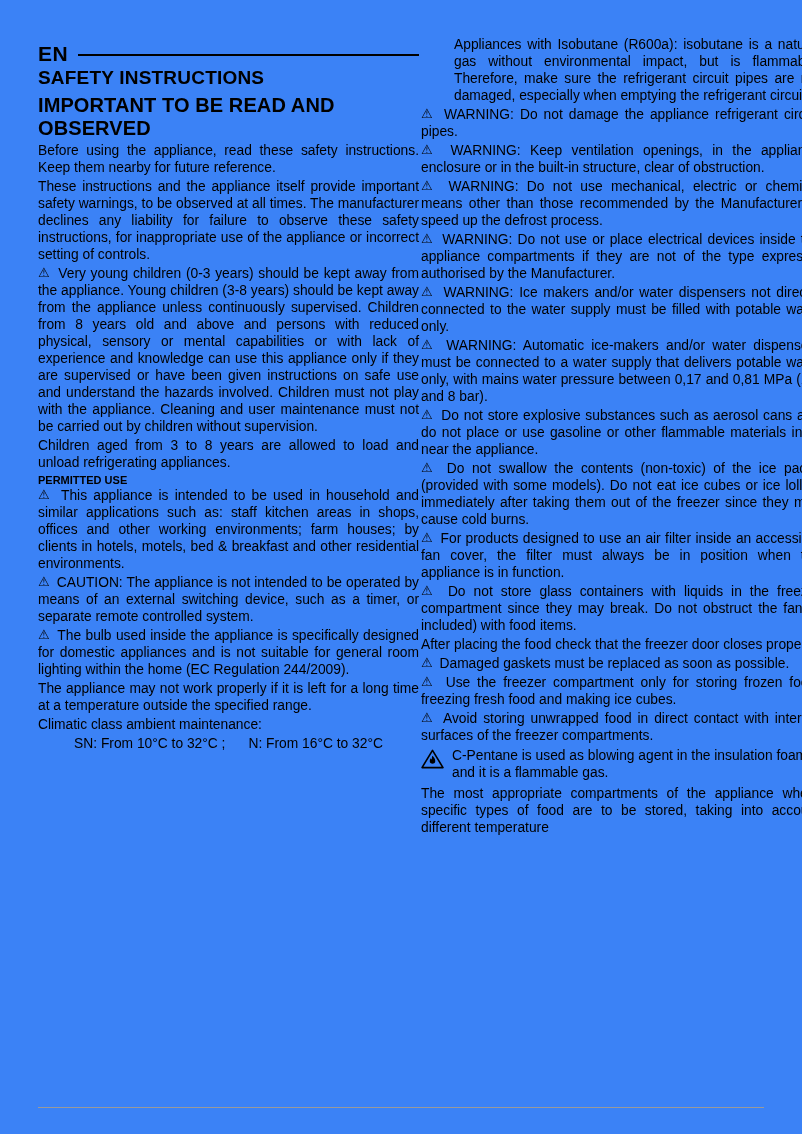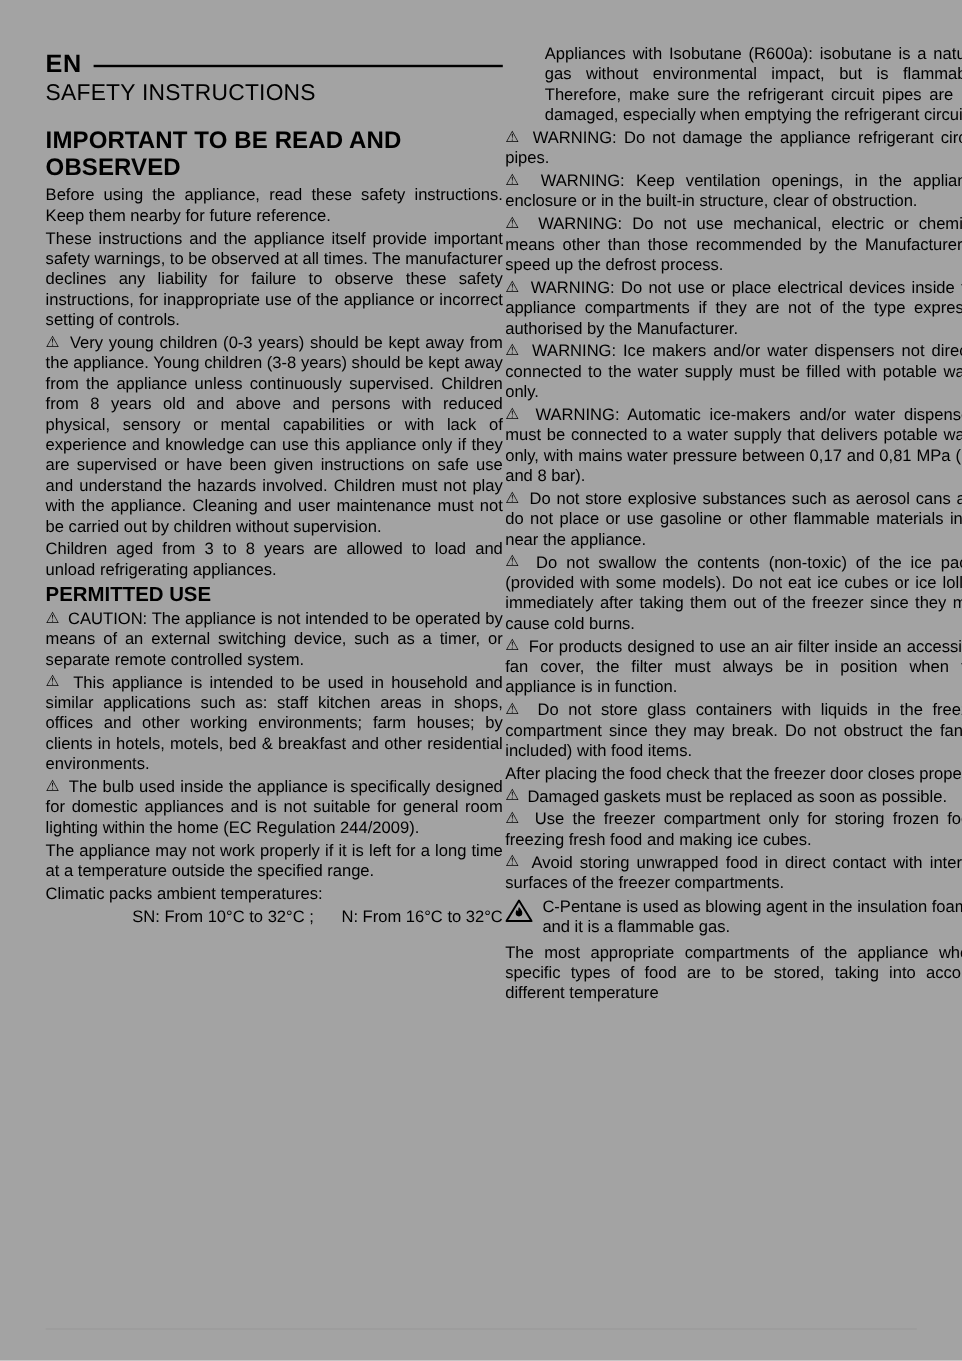--- a/index.html
+++ b/index.html
@@ -3,34 +3,34 @@
 <meta charset="utf-8">
 <style>
   * { margin: 0; padding: 0; box-sizing: border-box; }
   html, body { background: #ffffff; }
   body {
     width: 802px; height: 1134px;
     position: relative; overflow: hidden;
     font-family: "Liberation Sans", sans-serif;
     color: #000;
   }
-  .page { position: absolute; inset: 0; background: #a3a3a3; }
+  .page { position: absolute; inset: 0; background: #3b82f6; }
 
   .col-left  { position: absolute; left: 38px;  top: 42px; width: 381px; }
   .col-right { position: absolute; left: 421px; top: 36px; width: 399px; }
 
   .lang-row { display: flex; align-items: center; gap: 10px; height: 24px; }
   .lang { font-size: 21px; font-weight: bold; letter-spacing: .5px; }
   .lang-rule { flex: 1; height: 2px; background: #000; margin-top: 1px; }
-  .page-title { font-size: 19px; font-weight: normal; margin: 1px 0 17px; letter-spacing: .2px; }
+  .page-title { font-size: 19px; font-weight: bold; margin: 1px 0 5px; letter-spacing: .2px; }
 
   .sh { font-size: 20px; font-weight: bold; margin: 0 0 2px; letter-spacing: .1px; }
-  .h  { font-size: 17px; font-weight: bold; margin: 3px 0 1px; }
+  .h  { font-size: 11px; font-weight: bold; margin: 3px 0 1px; }
   .p  { font-size: 13.8px; line-height: 17px; text-align: justify; margin: 0 0 2px; }
-  .p.pre { white-space: pre-wrap; text-align: right; }
+  .p.pre { white-space: pre-wrap; text-align: center; }
   .p.indent { padding-left: 33px; }
   .warn .wi { font-size: 13px; margin-right: 3px; position: relative; top: -1px; }
 
   .flame-block { display: flex; gap: 8px; margin: 3px 0 4px; }
   .flame-svg { width: 23px; height: 20px; flex: none; margin-top: 2px; }
   .flame-text { font-size: 13.8px; line-height: 17px; text-align: left; }
 
   .footer-rule { position: absolute; left: 38px; top: 1107px; width: 726px; height: 1px; background: #9a9a9a; }
 </style>
 </head>
@@ -44,25 +44,25 @@
       <span class="lang-rule"></span>
     </div>
     <div class="page-title">SAFETY INSTRUCTIONS</div>
     <div id="left-blocks">
         <p class="sh">IMPORTANT TO BE READ AND OBSERVED</p>
         <p class="p">Before using the appliance, read these safety instructions. Keep them nearby for future reference.</p>
         <p class="p">These instructions and the appliance itself provide important safety warnings, to be observed at all times. The manufacturer declines any liability for failure to observe these safety instructions, for inappropriate use of the appliance or incorrect setting of controls.</p>
         <p class="p warn"><span class="wi">⚠</span><span> Very young children (0-3 years) should be kept away from the appliance. Young children (3-8 years) should be kept away from the appliance unless continuously supervised. Children from 8 years old and above and persons with reduced physical, sensory or mental capabilities or with lack of experience and knowledge can use this appliance only if they are supervised or have been given instructions on safe use and understand the hazards involved. Children must not play with the appliance. Cleaning and user maintenance must not be carried out by children without supervision.</span></p>
         <p class="p">Children aged from 3 to 8 years are allowed to load and unload refrigerating appliances.</p>
         <p class="h">PERMITTED USE</p>
+        <p class="p warn"><span class="wi">⚠</span><span> This appliance is intended to be used in household and similar applications such as: staff kitchen areas in shops, offices and other working environments; farm houses; by clients in hotels, motels, bed &amp; breakfast and other residential environments.</span></p>
         <p class="p warn"><span class="wi">⚠</span><span> CAUTION: The appliance is not intended to be operated by means of an external switching device, such as a timer, or separate remote controlled system.</span></p>
-        <p class="p warn"><span class="wi">⚠</span><span> This appliance is intended to be used in household and similar applications such as: staff kitchen areas in shops, offices and other working environments; farm houses; by clients in hotels, motels, bed &amp; breakfast and other residential environments.</span></p>
         <p class="p warn"><span class="wi">⚠</span><span> The bulb used inside the appliance is specifically designed for domestic appliances and is not suitable for general room lighting within the home (EC Regulation 244/2009).</span></p>
         <p class="p">The appliance may not work properly if it is left for a long time at a temperature outside the specified range.</p>
-        <p class="p">Climatic packs ambient temperatures:</p>
+        <p class="p">Climatic class ambient maintenance:</p>
         <p class="p pre">SN: From 10°C to 32°C ;      N: From 16°C to 32°C</p>
       </div>
   </div>
 
   <div class="col-right">
     <div id="right-blocks">
         <p class="p indent">Appliances with Isobutane (R600a): isobutane is a natural gas without environmental impact, but is flammable. Therefore, make sure the refrigerant circuit pipes are not damaged, especially when emptying the refrigerant circuit.</p>
         <p class="p warn"><span class="wi">⚠</span><span> WARNING: Do not damage the appliance refrigerant circuit pipes.</span></p>
         <p class="p warn"><span class="wi">⚠</span><span> WARNING: Keep ventilation openings, in the appliance enclosure or in the built-in structure, clear of obstruction.</span></p>
         <p class="p warn"><span class="wi">⚠</span><span> WARNING: Do not use mechanical, electric or chemical means other than those recommended by the Manufacturer to speed up the defrost process.</span></p>

